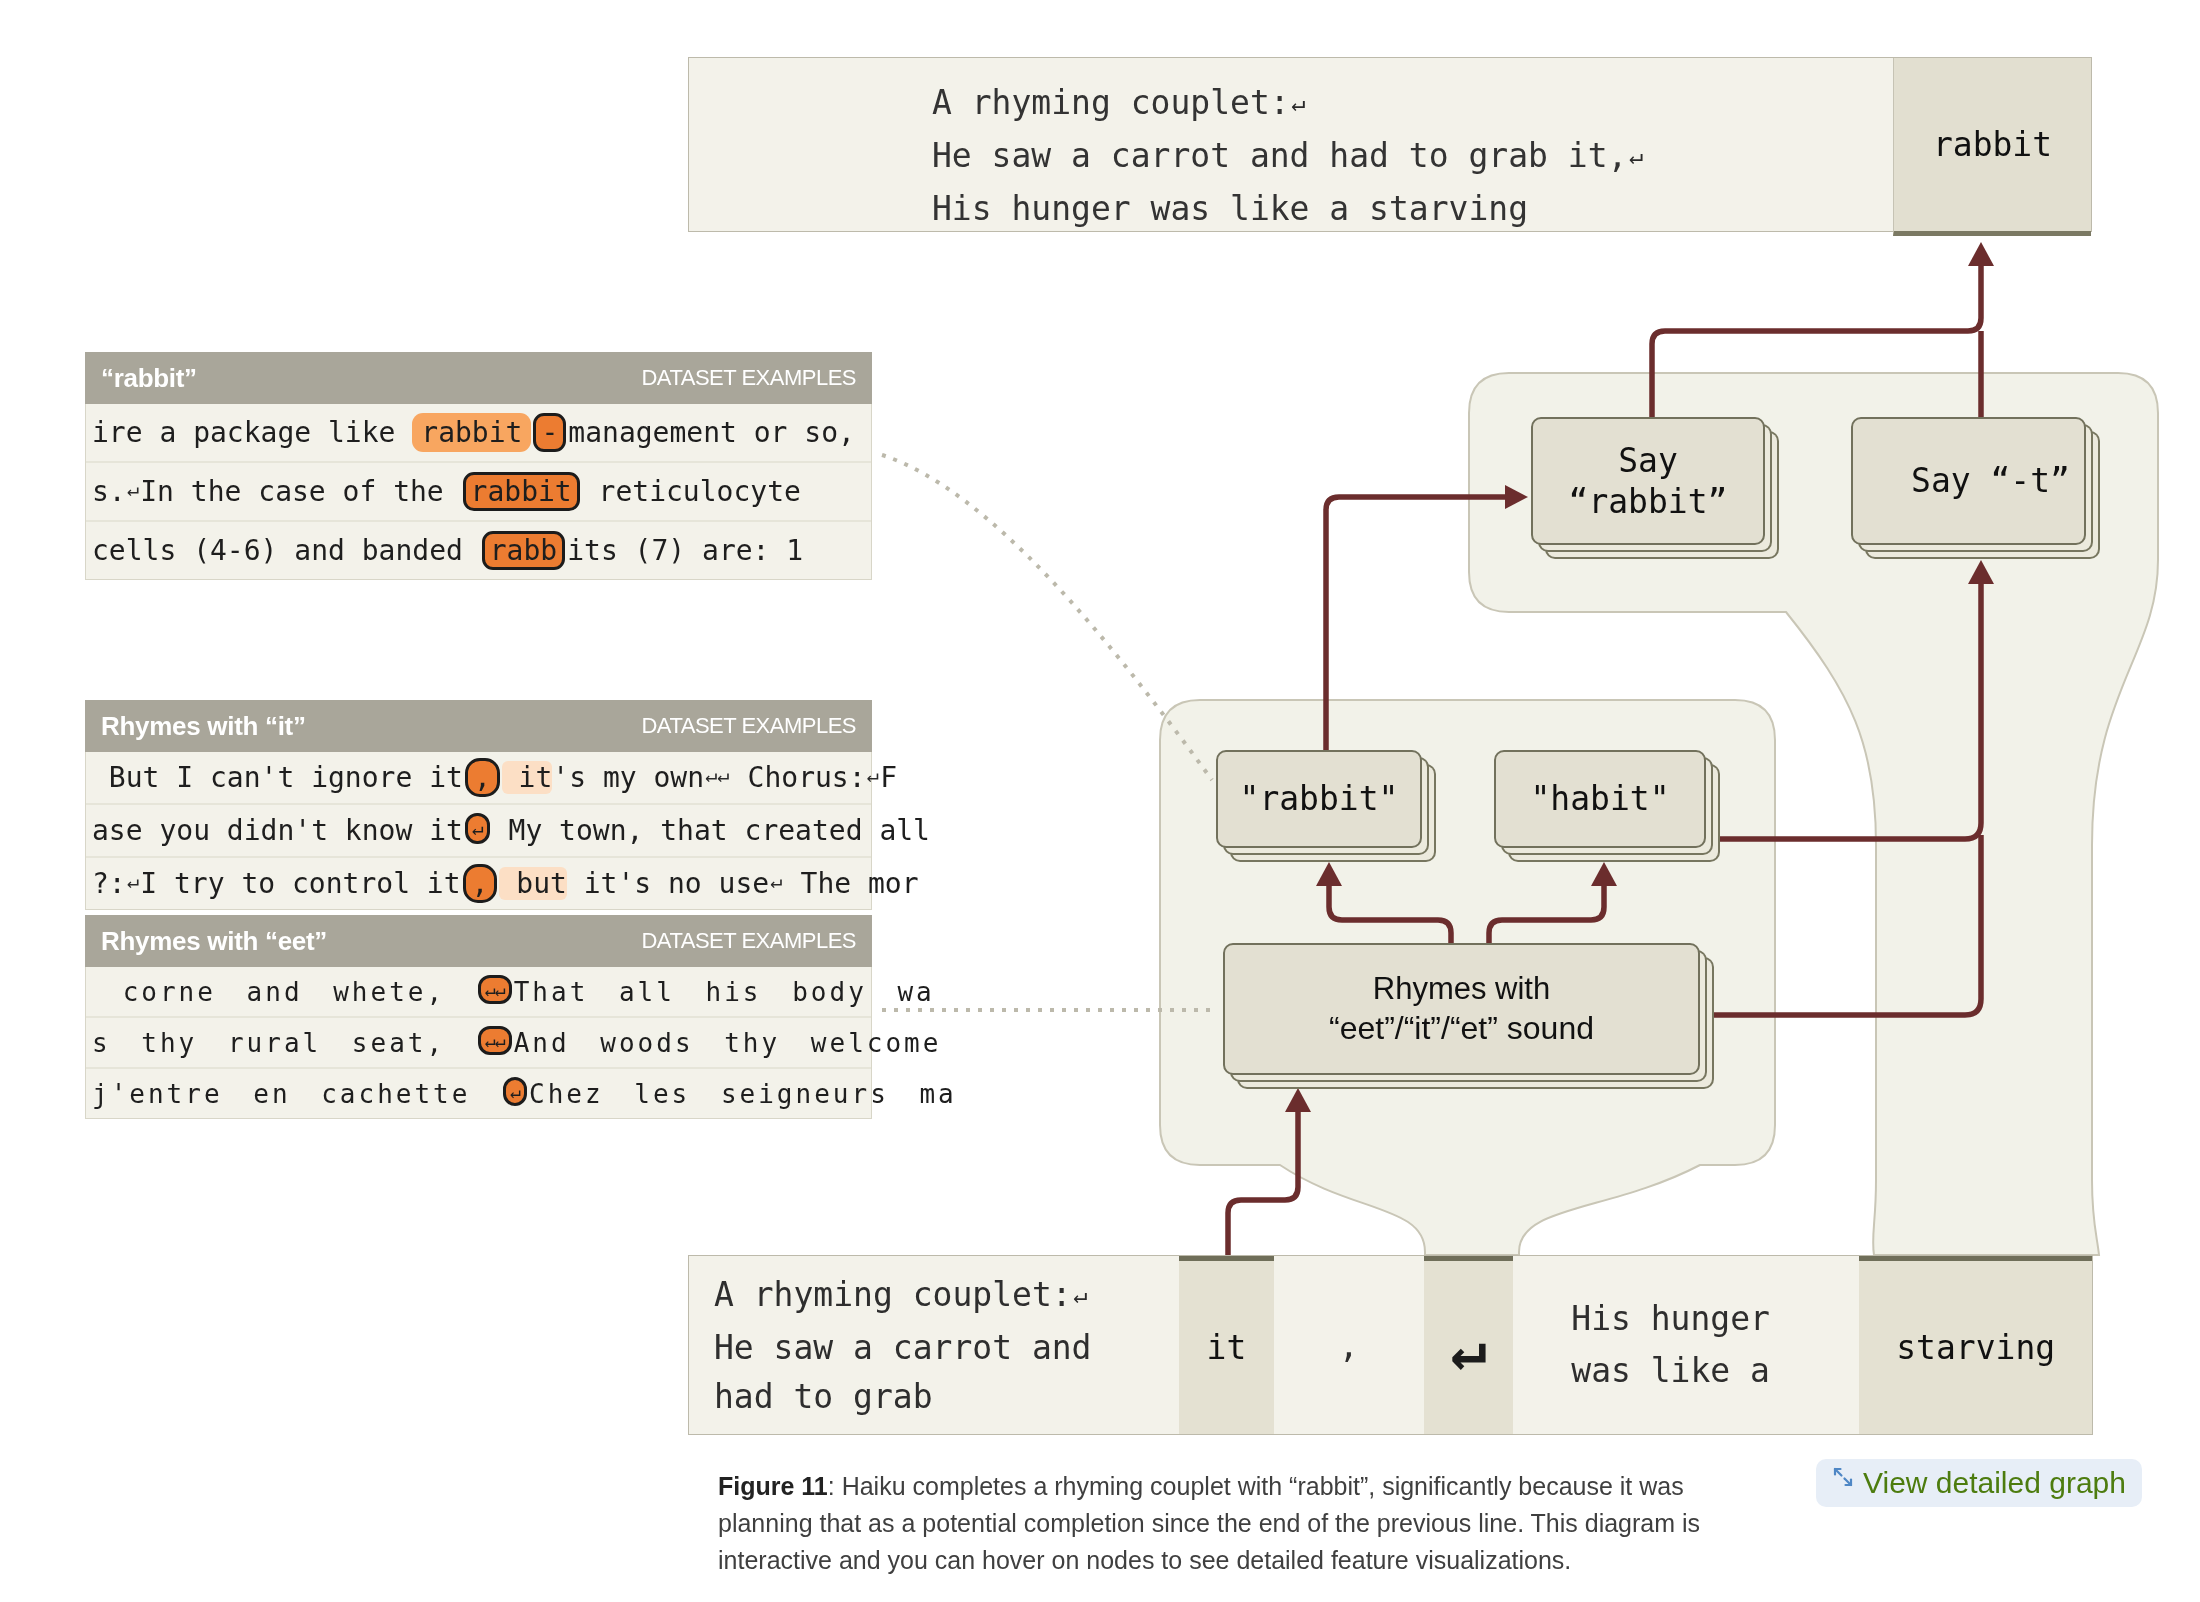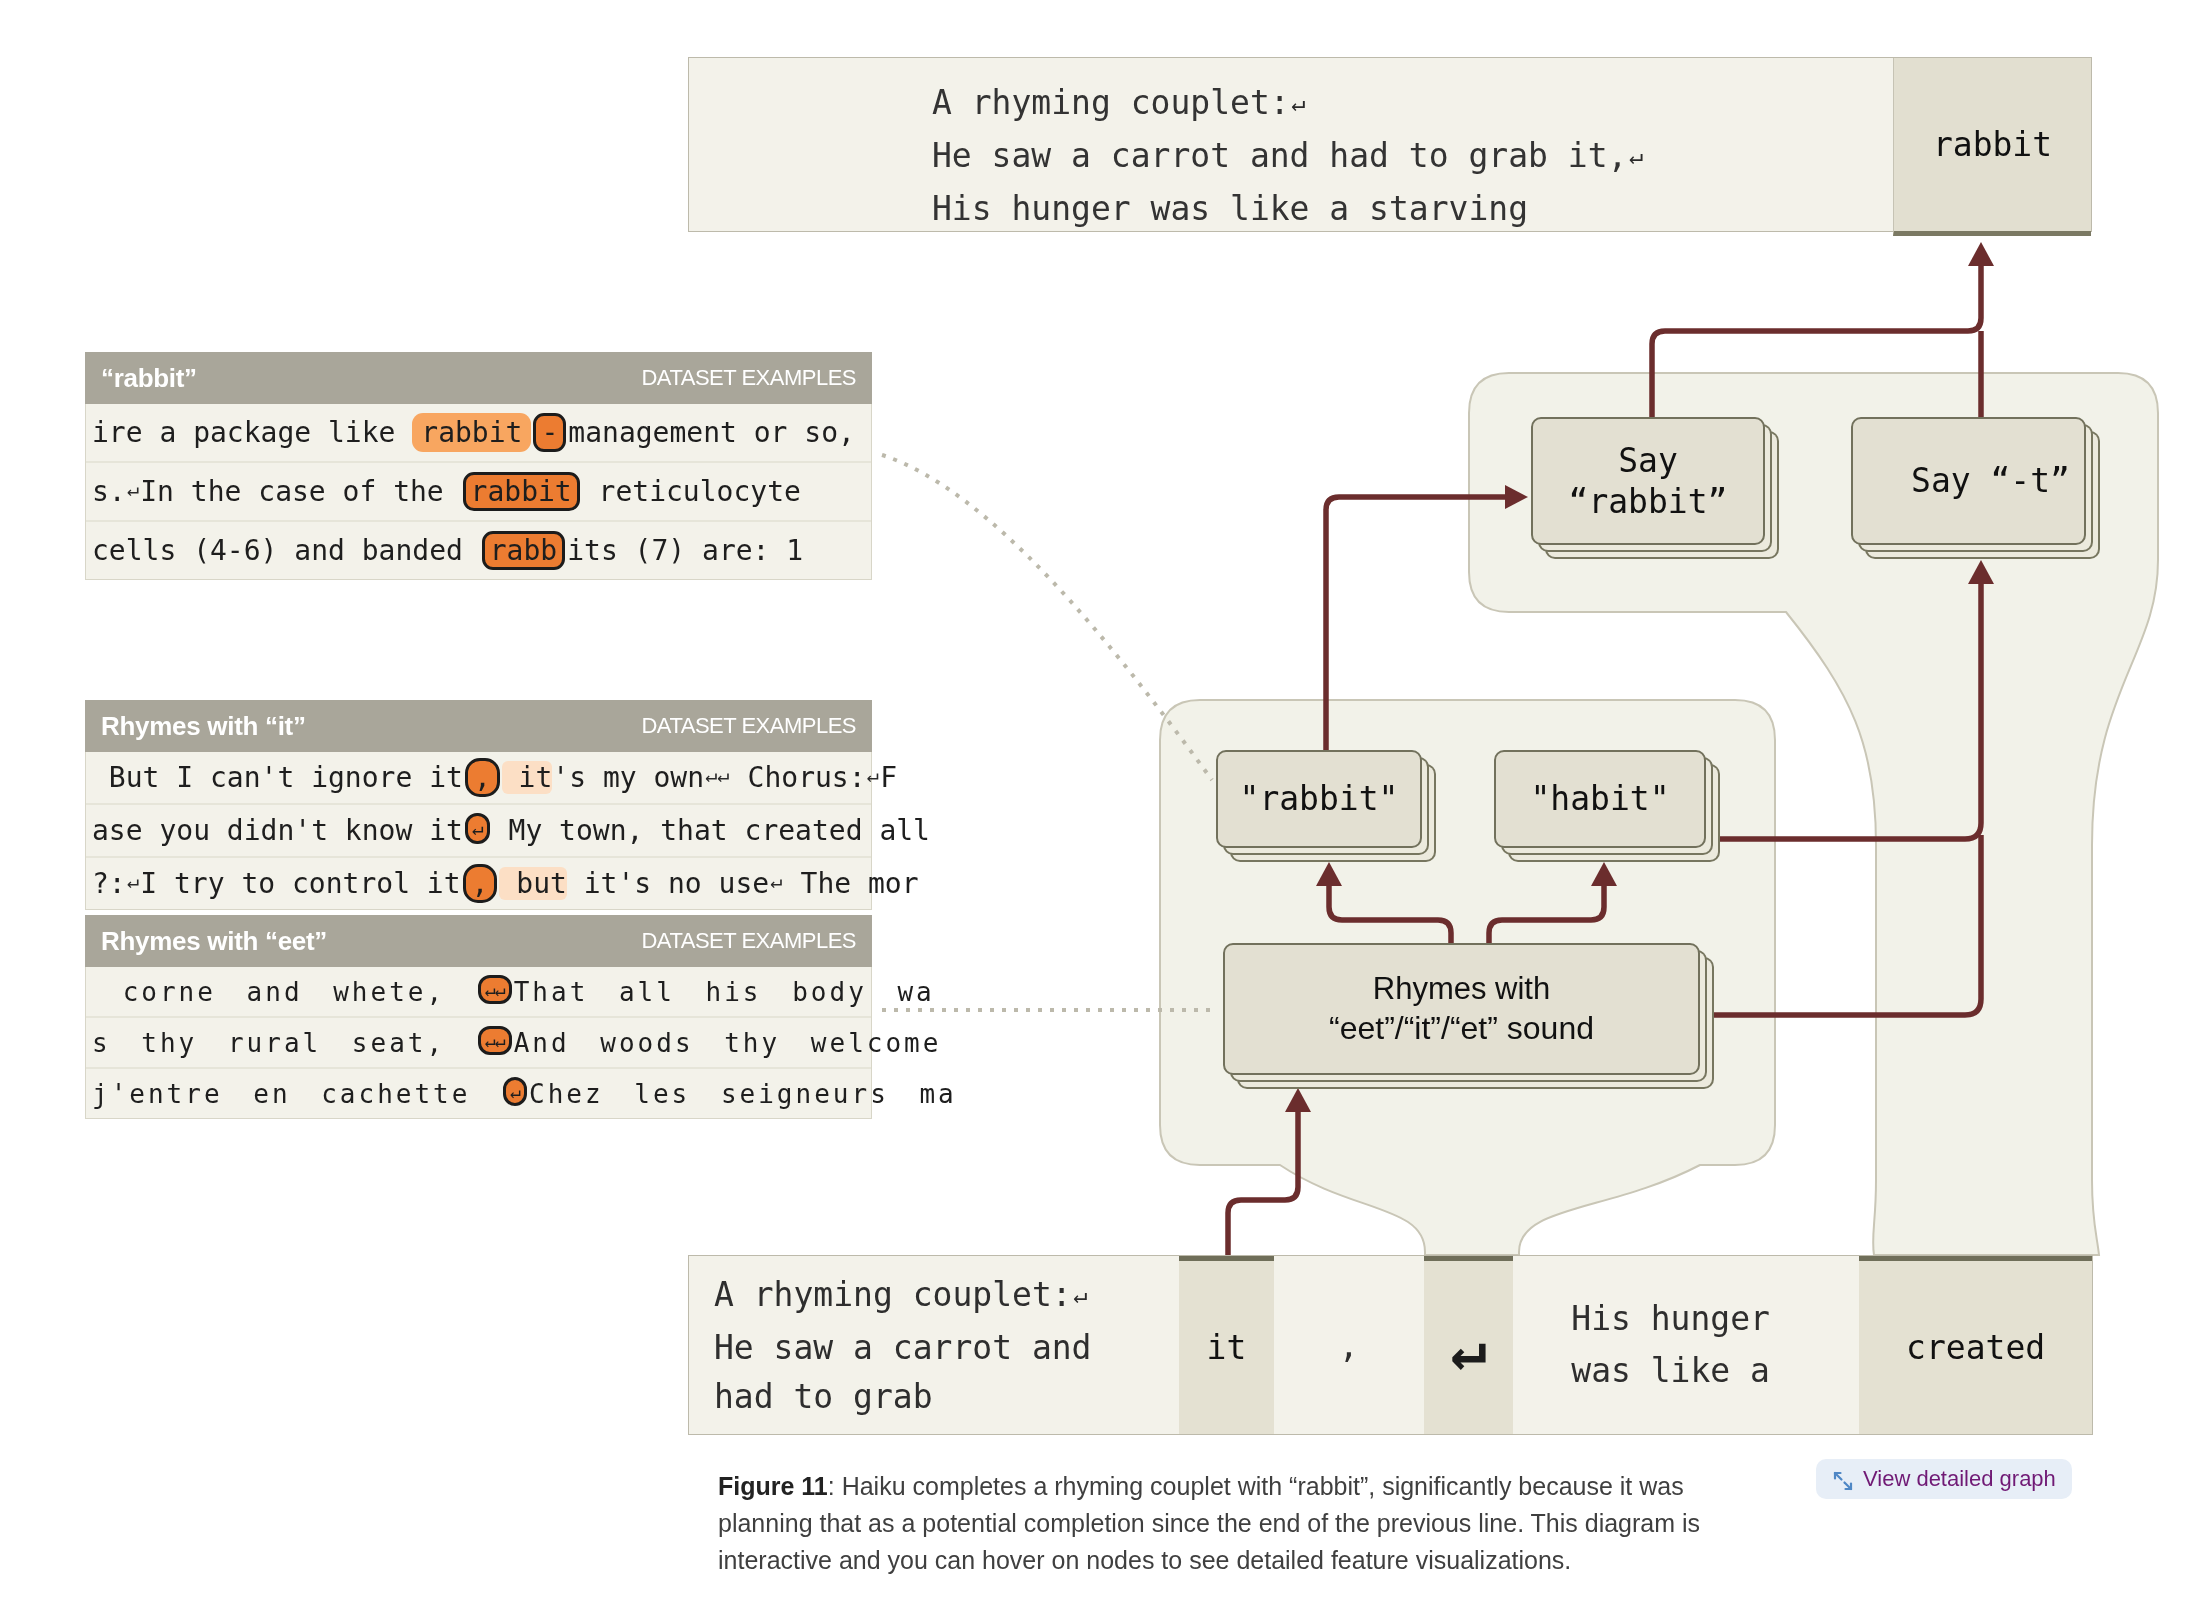--- a/index.html
+++ b/index.html
@@ -62,22 +62,22 @@
   #bcell-return{width:90px;font-size:60px;font-weight:bold;color:#1c1c1c;}
   #bcell-mid{width:342px;justify-content:flex-start;margin-left:6px;}
   #bcell-mid .txt{padding-left:52px;line-height:52px;}
   #bcell-starving{width:234px;}
 
   
   #caption{left:688px;top:1468px;width:1030px;font-family:"Liberation Sans",sans-serif;
            font-size:25px;line-height:37px;color:#3f3f3f;z-index:2;margin-left:30px;}
   #caption b{color:#222;}
   #detail-link{left:1816px;top:1459px;background:#e7eef7;border-radius:10px;padding:7px 16px;
-               display:flex;align-items:flex-end;gap:9px;color:#701a75;
-               font-family:"Liberation Sans",sans-serif;font-size:22px;z-index:2;cursor:pointer;}
+               display:flex;align-items:flex-start;gap:9px;color:#4d7c0f;
+               font-family:"Liberation Sans",sans-serif;font-size:30px;z-index:2;cursor:pointer;}
 </style>
 </head>
 <body>
 
 <div id="canvas">
 
   <svg id="diagram-svg" width="2200" height="1602" viewBox="0 0 2200 1602">
 
     <path d="M 1509,373 H 2118 Q 2158,373 2158,413 V 560
              C 2158,655 2092,690 2092,845 V 1180
@@ -190,21 +190,21 @@
     </div>
     <div class="bcell dark" id="bcell-it">it</div>
     <div class="bcell" id="bcell-comma">,</div>
     <div class="bcell dark" id="bcell-return">↵</div>
     <div class="bcell" id="bcell-mid">
       <div class="txt">
           <div class="tline"><span class="seg-p">His hunger</span></div>
           <div class="tline"><span class="seg-p">was like a</span></div>
         </div>
     </div>
-    <div class="bcell dark" id="bcell-starving">created</div>
+    <div class="bcell dark" id="bcell-starving">starving</div>
   </div>
 
   <div id="caption" class="abs">
     <b>Figure 11</b><span>: Haiku completes a rhyming couplet with “rabbit”, significantly because it was planning that as a potential completion since the end of the previous line. This diagram is interactive and you can hover on nodes to see detailed feature visualizations.</span>
   </div>
 
   <div id="detail-link" class="abs">
     <svg width="22" height="22" viewBox="0 0 22 22">
       <g stroke="#4f87c5" stroke-width="2.2" fill="none" stroke-linecap="round">
         <path d="M3,3 L9.5,9.5"></path>

